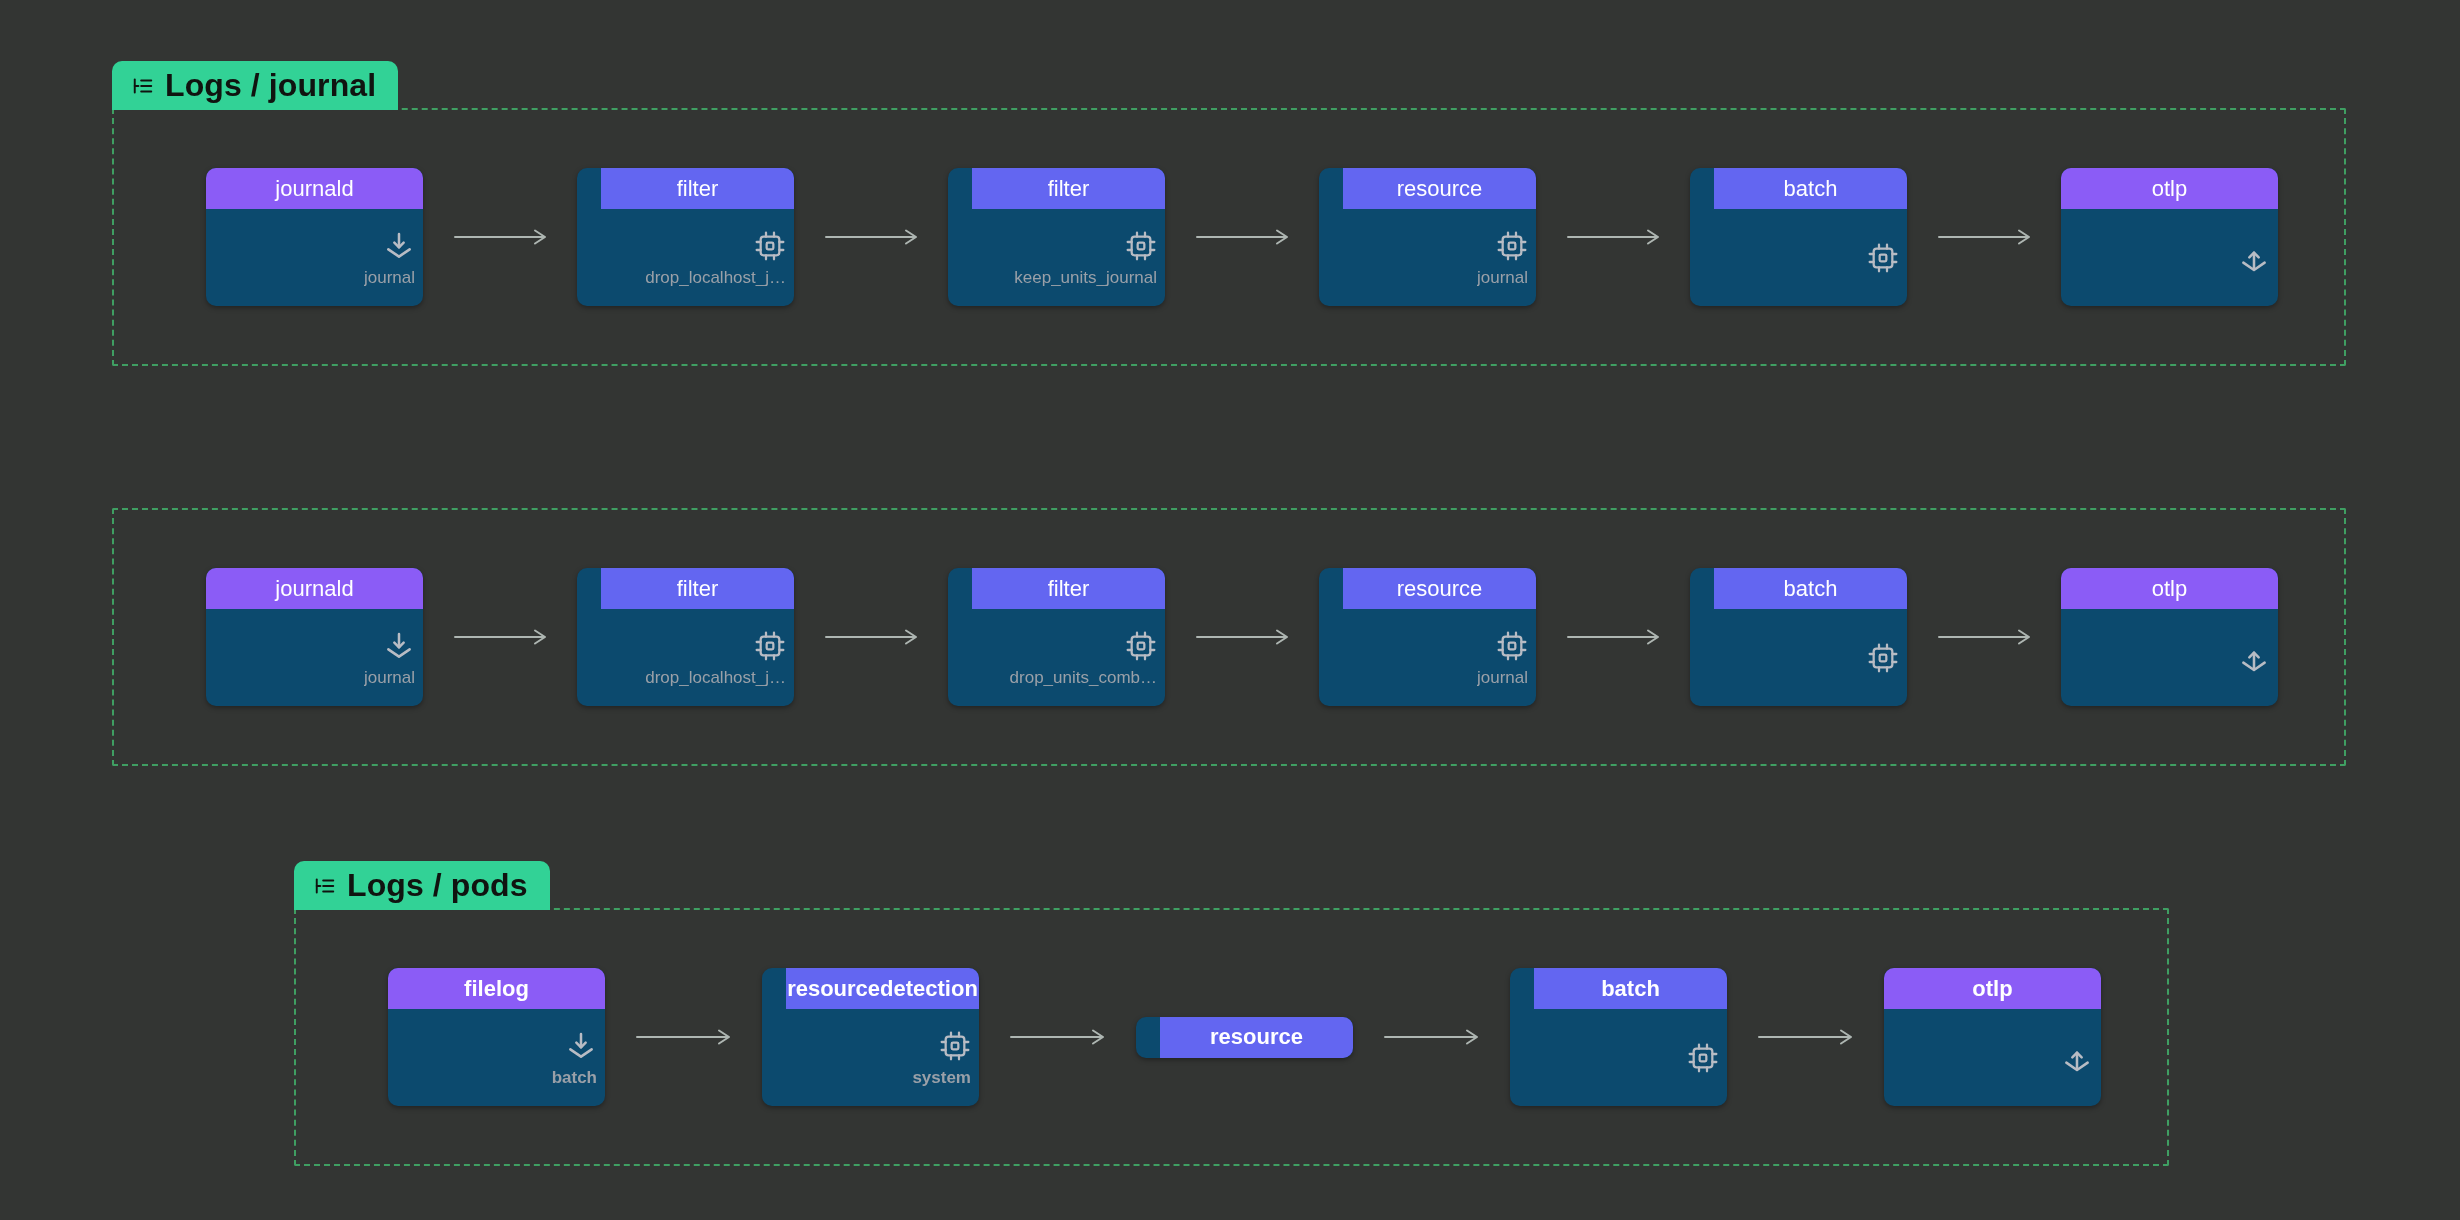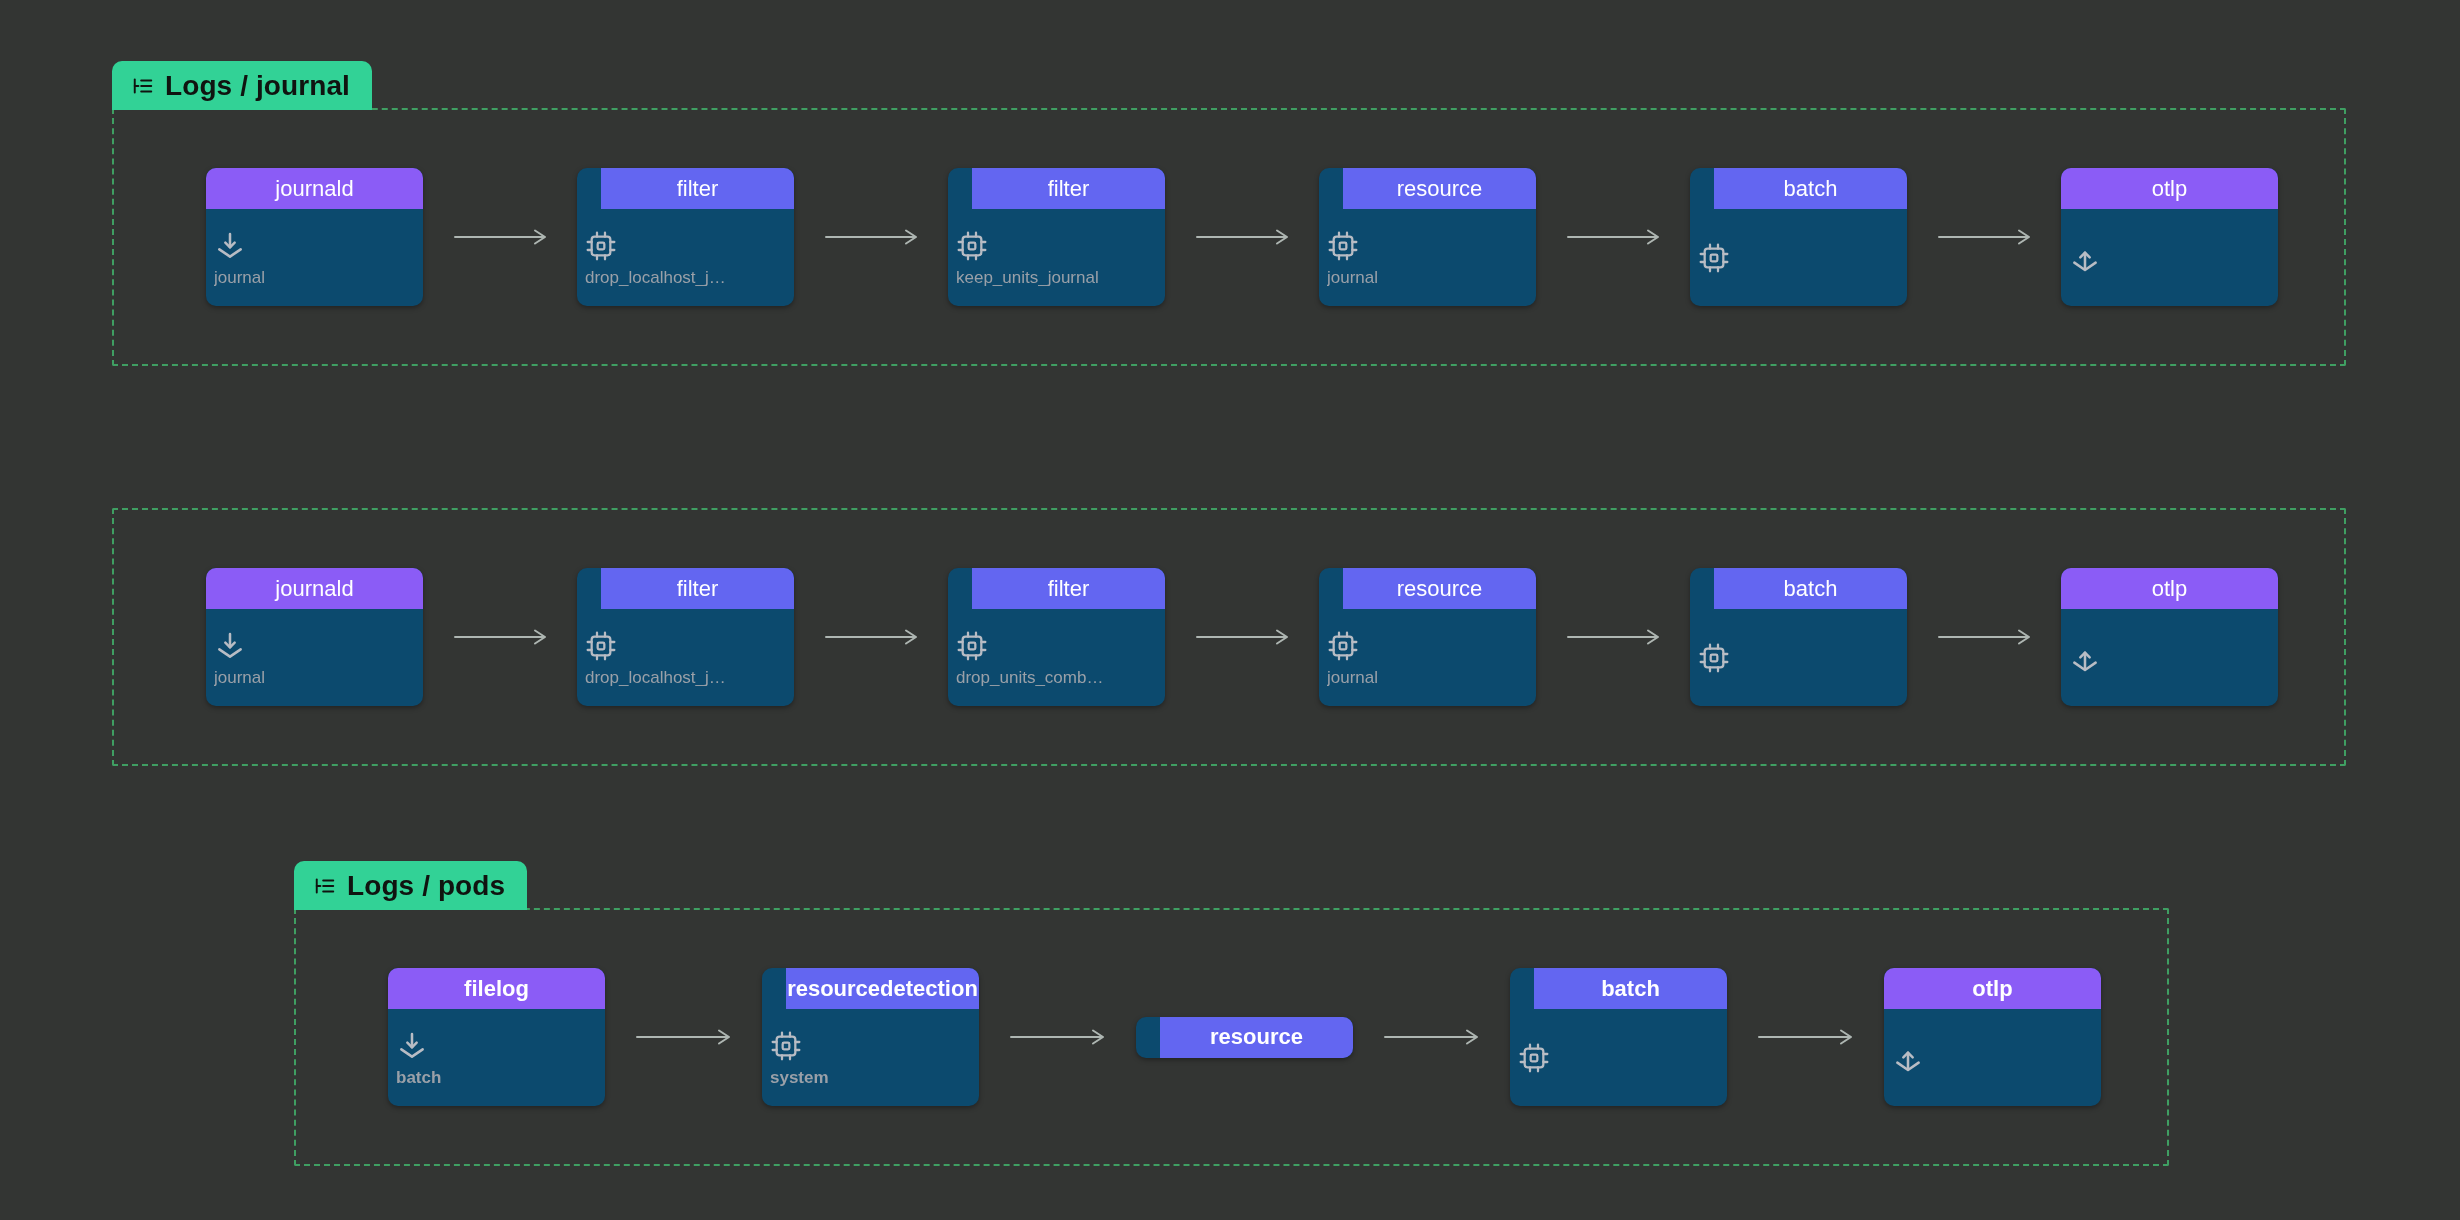--- a/index.html
+++ b/index.html
@@ -35,21 +35,21 @@
     top: -49px;
     left: -2px;
     height: 49px;
     display: flex;
     align-items: center;
     gap: 11px;
     padding: 0 22px 0 20px;
     background: #32d296;
     border-radius: 10px 10px 0 0;
     color: #101410;
-    font-size: 28px;
+    font-size: 32px;
     font-weight: bold;
     letter-spacing: .1px;
     white-space: nowrap;
   }
   .badge-icon {
     display: block;
     width: 22px;
     height: 22px;
     flex: 0 0 22px;
   }
@@ -86,21 +86,21 @@
     white-space: nowrap;
   }
   .node.kind-receiver  .node-header,
   .node.kind-exporter  .node-header { background: #8b5cf6; }
   .node.kind-processor .node-header { background: #6366f1; margin-left: 24px; }
 
   .node-body {
     height: 97px;
     display: flex;
     flex-direction: column;
-    align-items: flex-start;
+    align-items: flex-end;
     justify-content: center;
     gap: 7px;
     padding: 0 8px;
     box-sizing: border-box;
   }
   .node-body.no-sub { justify-content: center; gap: 0; }
   .node-icon {
     width: 32px;
     height: 32px;
     display: block;

